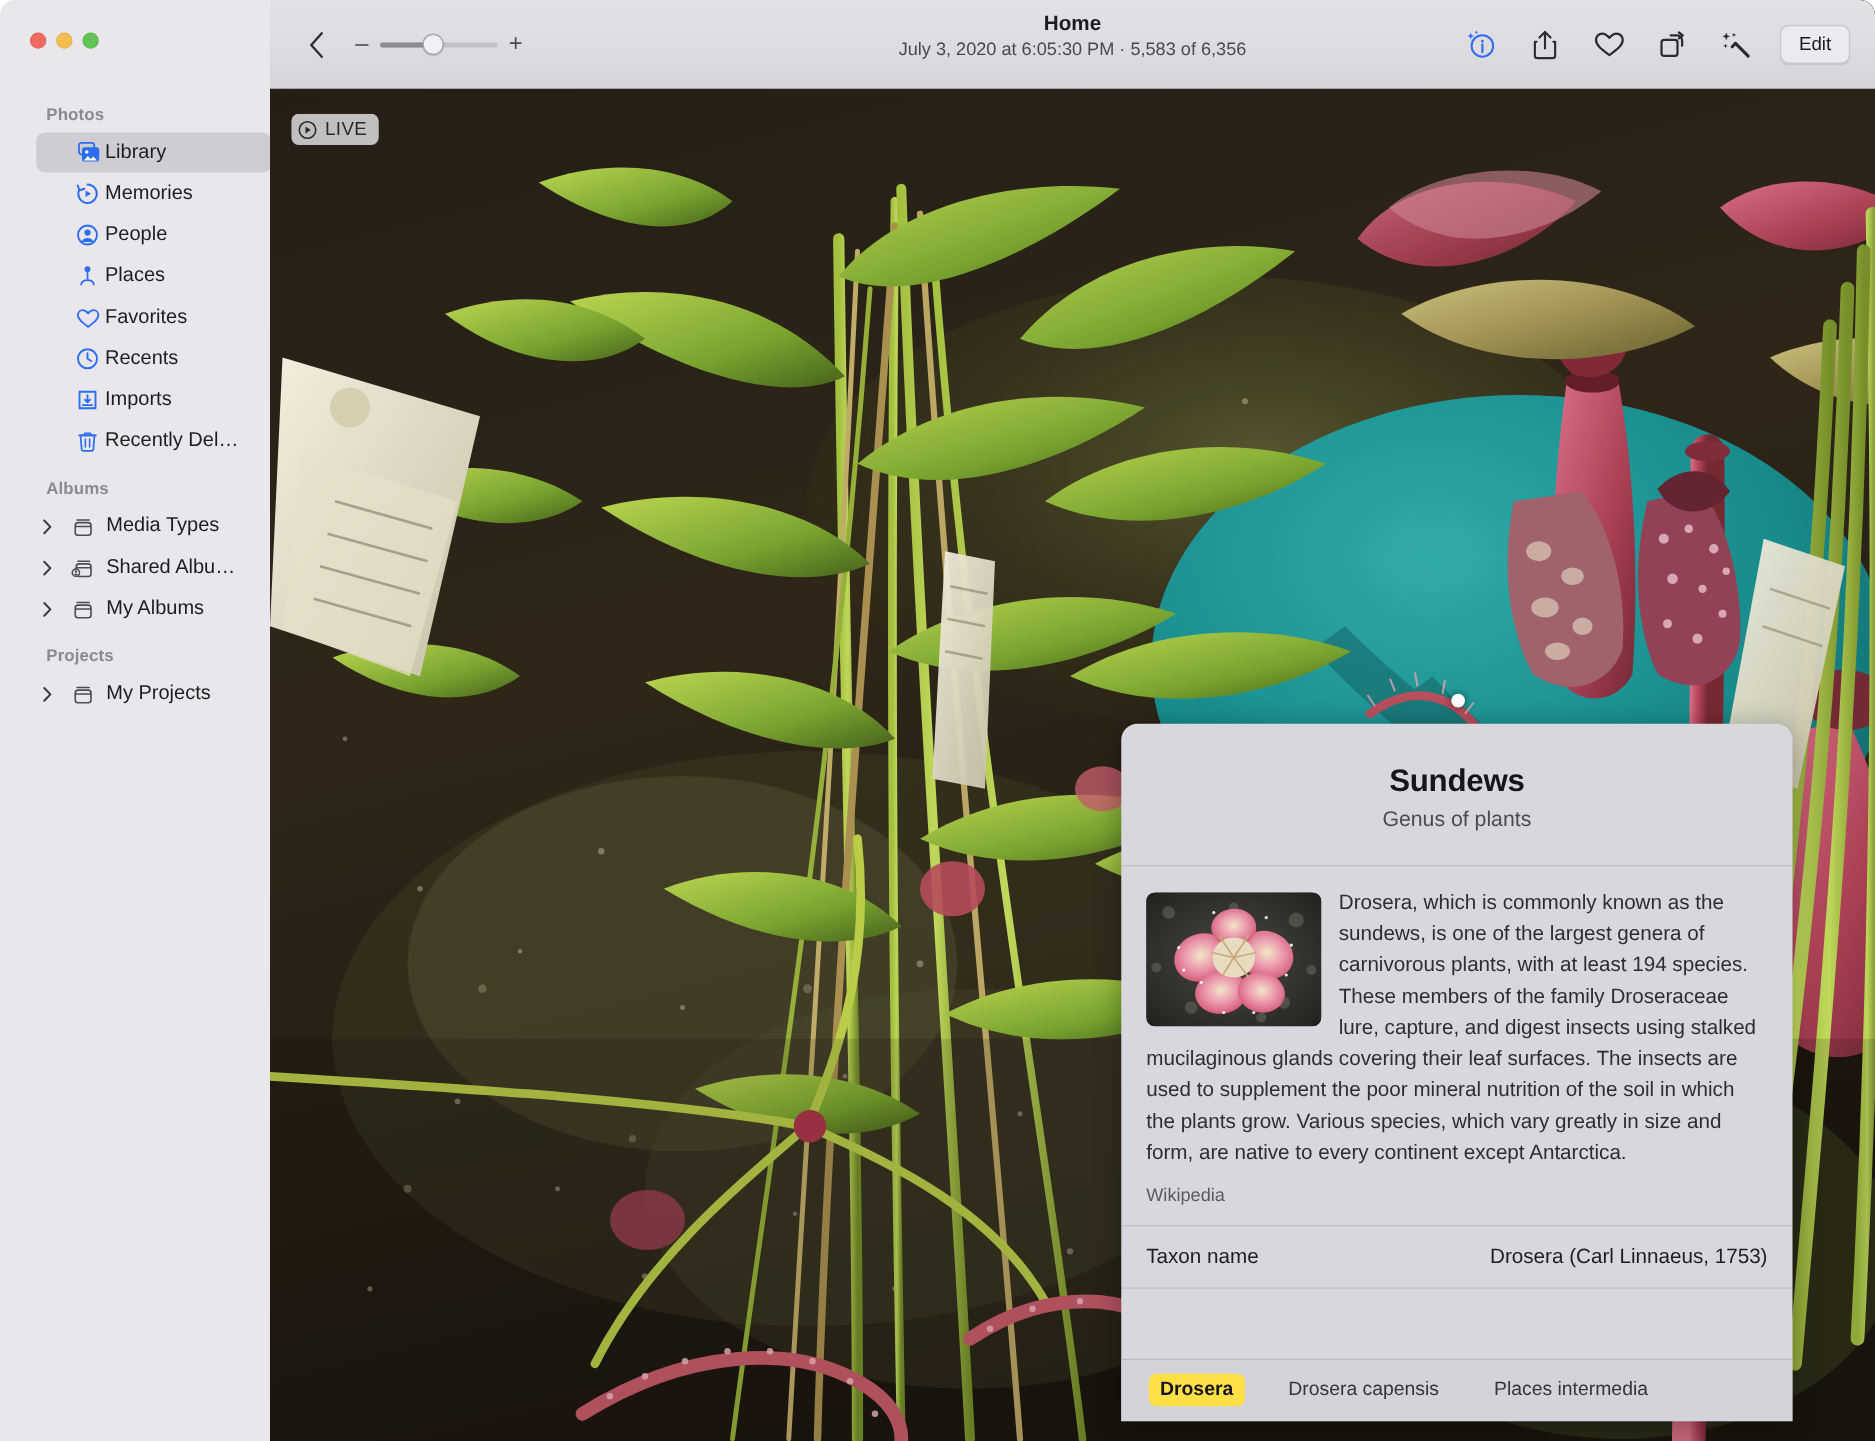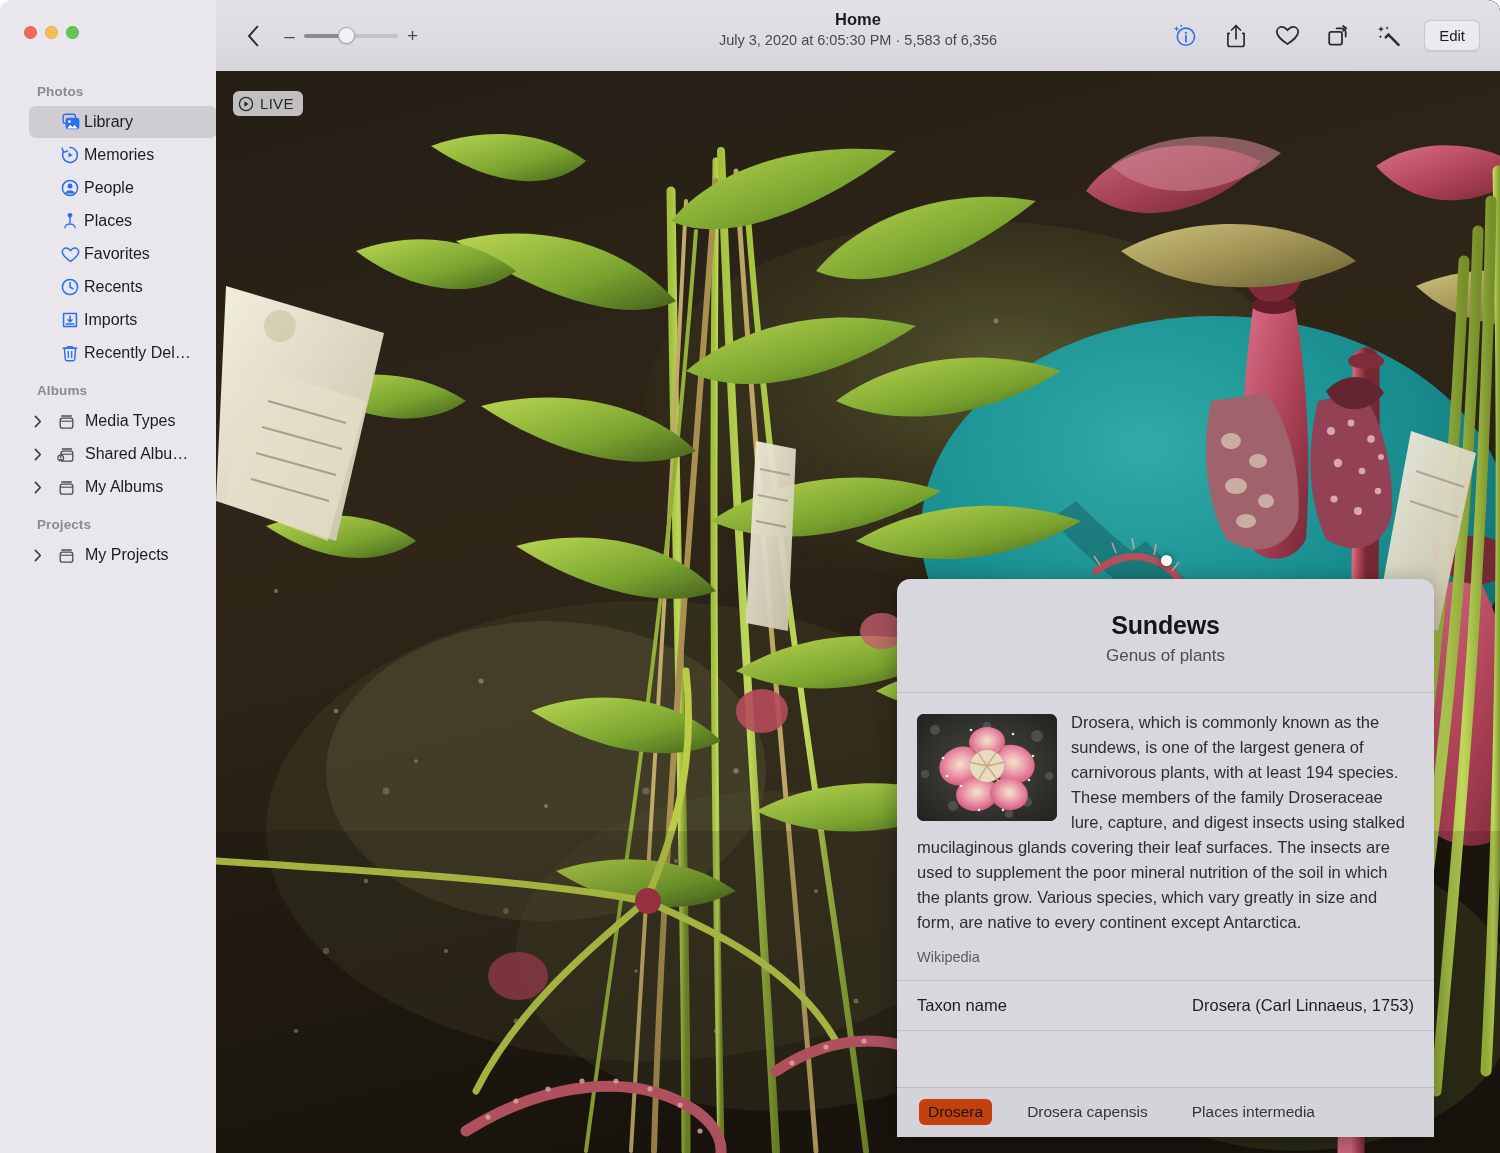--- a/index.html
+++ b/index.html
@@ -185,21 +185,21 @@
     border-top: 1px solid rgba(0,0,0,.11);
     background: #d5d3da;
     display: flex; align-items: center; gap: 26px;
     padding: 10px 0 12px 22px;
     height: 50px;
   }
   .pop-tab {
     font-size: 15.5px; color: #34343a;
     padding: 4px 9px; border-radius: 6px; white-space: nowrap;
   }
-  .pop-tab.active { background: #c2410c; color: #16161a; font-weight: 400; }
+  .pop-tab.active { background: #fde047; color: #16161a; font-weight: 700; }
 </style>
 </head>
 <body>
 
 <div id="app">
 
   <div id="sidebar">
 
     <div id="traffic-lights">
       <span class="tl tl-red"></span>

